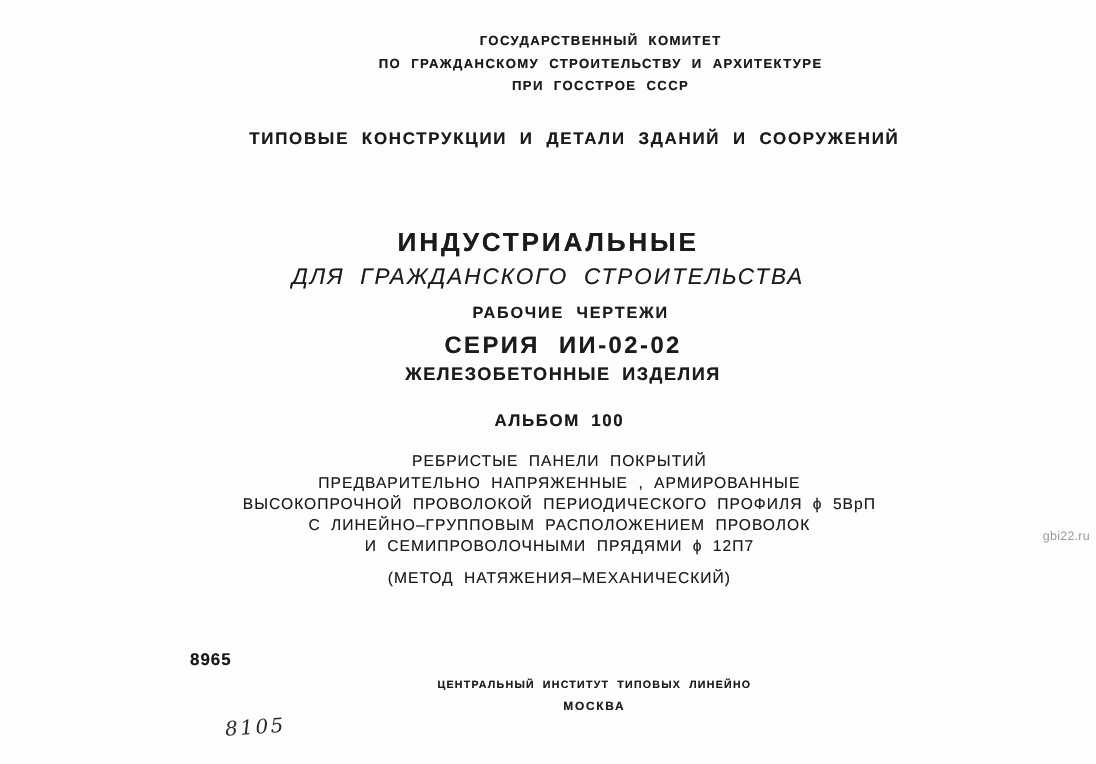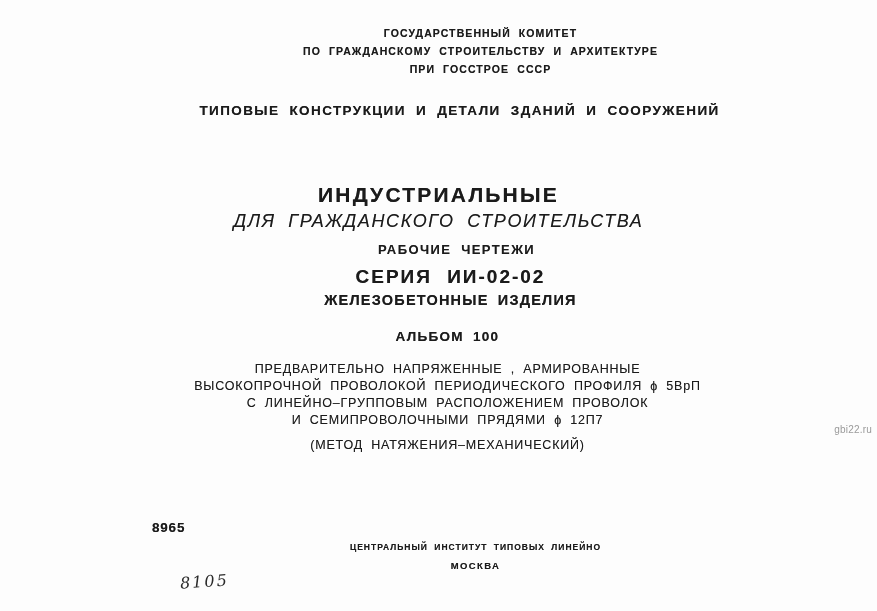--- a/index.html
+++ b/index.html
@@ -82,20 +82,21 @@
 
 <div class="abs drawings">РАБОЧИЕ ЧЕРТЕЖИ</div>
 
 <div class="abs series">
   <div class="s1">СЕРИЯ ИИ-02-02</div>
   <div class="s2">ЖЕЛЕЗОБЕТОННЫЕ ИЗДЕЛИЯ</div>
 </div>
 
 <div class="abs album">
   <div class="a-title">АЛЬБОМ 100</div>
+  <div>РЕБРИСТЫЕ ПАНЕЛИ ПОКРЫТИЙ</div>
   <div>ПРЕДВАРИТЕЛЬНО НАПРЯЖЕННЫЕ , АРМИРОВАННЫЕ</div>
   <div>ВЫСОКОПРОЧНОЙ ПРОВОЛОКОЙ ПЕРИОДИЧЕСКОГО ПРОФИЛЯ ϕ 5ВрП</div>
   <div>С ЛИНЕЙНО–ГРУППОВЫМ РАСПОЛОЖЕНИЕМ ПРОВОЛОК</div>
   <div>И СЕМИПРОВОЛОЧНЫМИ ПРЯДЯМИ ϕ 12П7</div>
   <div class="method">(МЕТОД НАТЯЖЕНИЯ–МЕХАНИЧЕСКИЙ)</div>
 </div>
 
 <div class="doc-num">8965</div>
 
 <div class="abs footer">

